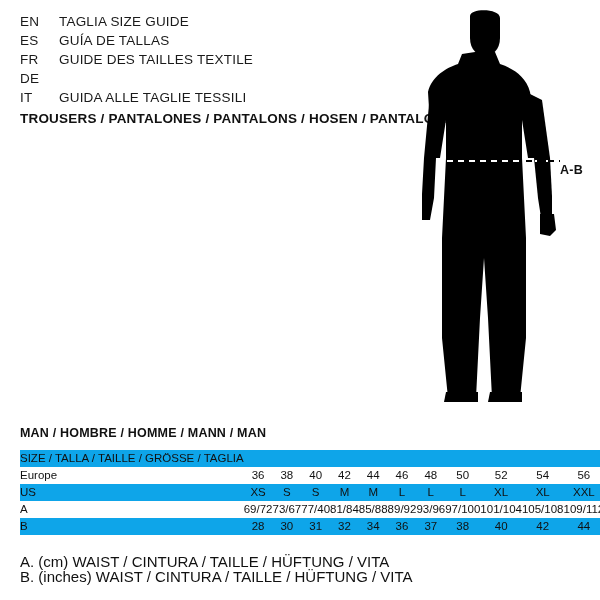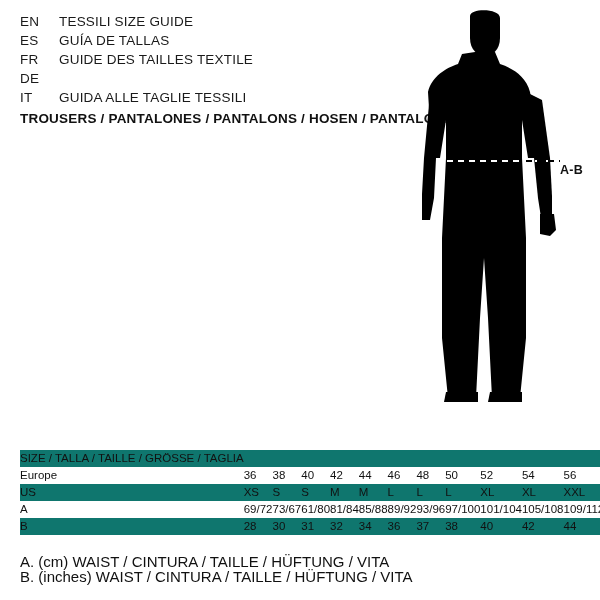--- a/index.html
+++ b/index.html
@@ -101,29 +101,29 @@
     color: #111111;
   }
   table.size-table td {
     padding: 0;
     height: 17px;
     line-height: 17px;
     vertical-align: middle;
     white-space: nowrap;
   }
   table.size-table tr.shaded td {
-    background: #0f766e;
+    background: #0ea5e9;
   }
   td.label-cell {
     width: 88px;
     padding-left: 2px;
   }
   td.val-cell {
     width: 52px;
-    text-align: left;
+    text-align: center;
   }
 
   
   .footnotes {
     position: absolute;
     left: 20px;
     top: 554px;
     font-size: 15px;
     color: #111111;
     line-height: 15px;
@@ -133,21 +133,21 @@
   }
 </style>
 </head>
 <body>
 
 <div class="page">
 
   <div class="lang-block">
     <div class="lang-row">
       <span class="lang-code">EN</span>
-      <span class="lang-text">TESSILI SIZE GUIDE</span>
+      <span class="lang-text">TAGLIA SIZE GUIDE</span>
     </div>
     <div class="lang-row">
       <span class="lang-code">ES</span>
       <span class="lang-text">GUÍA DE TALLAS</span>
     </div>
     <div class="lang-row">
       <span class="lang-code">FR</span>
       <span class="lang-text">GUIDE DES TAILLES TEXTILE</span>
     </div>
     <div class="lang-row">
@@ -184,20 +184,21 @@
 
       <path fill="#000000" d="M46 384 L78 384 L78 394 L44 394 Z"></path>
       <path fill="#000000" d="M90 384 L122 384 L122 394 L88 394 Z"></path>
 
       <line x1="36" y1="153" x2="160" y2="153" stroke="#ffffff" stroke-width="2" stroke-dasharray="6 5"></line>
       <line x1="126" y1="153" x2="160" y2="153" stroke="#000000" stroke-width="2" stroke-dasharray="6 5"></line>
     </svg>
     <div class="ab-label">A-B</div>
   </div>
 
+  <div class="man-heading">MAN / HOMBRE / HOMME / MANN / MAN</div>
 
   <table class="size-table">
     <tbody>
       <tr class="shaded">
         <td class="label-cell">SIZE / TALLA / TAILLE / GRÖSSE / TAGLIA</td>
         <td class="val-cell"></td>
         <td class="val-cell"></td>
         <td class="val-cell"></td>
         <td class="val-cell"></td>
         <td class="val-cell"></td>
@@ -233,21 +234,21 @@
         <td class="val-cell">L</td>
         <td class="val-cell">L</td>
         <td class="val-cell">XL</td>
         <td class="val-cell">XL</td>
         <td class="val-cell">XXL</td>
       </tr>
       <tr>
         <td class="label-cell">A</td>
         <td class="val-cell">69/72</td>
         <td class="val-cell">73/67</td>
-        <td class="val-cell">61/80</td>
+        <td class="val-cell">77/40</td>
         <td class="val-cell">81/84</td>
         <td class="val-cell">85/88</td>
         <td class="val-cell">89/92</td>
         <td class="val-cell">93/96</td>
         <td class="val-cell">97/100</td>
         <td class="val-cell">101/104</td>
         <td class="val-cell">105/108</td>
         <td class="val-cell">109/112</td>
       </tr>
       <tr class="shaded">

